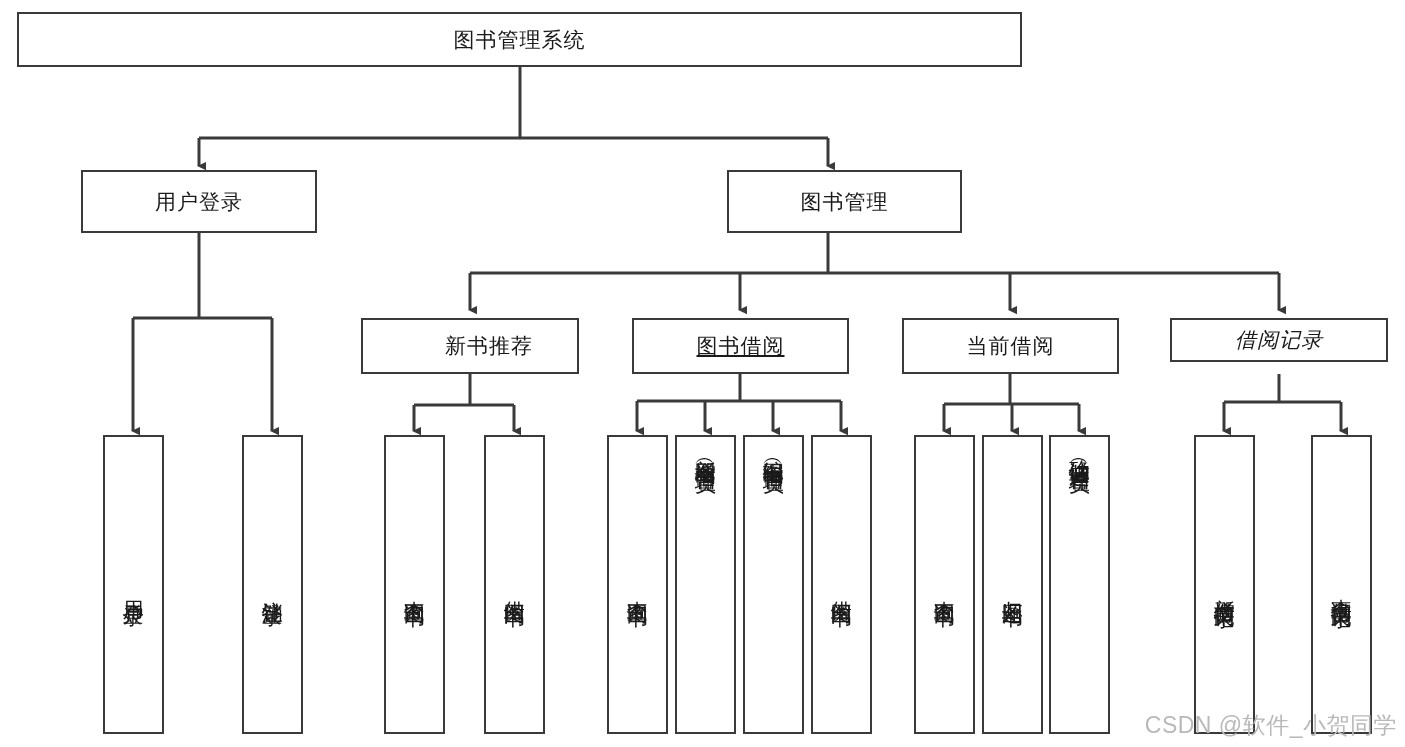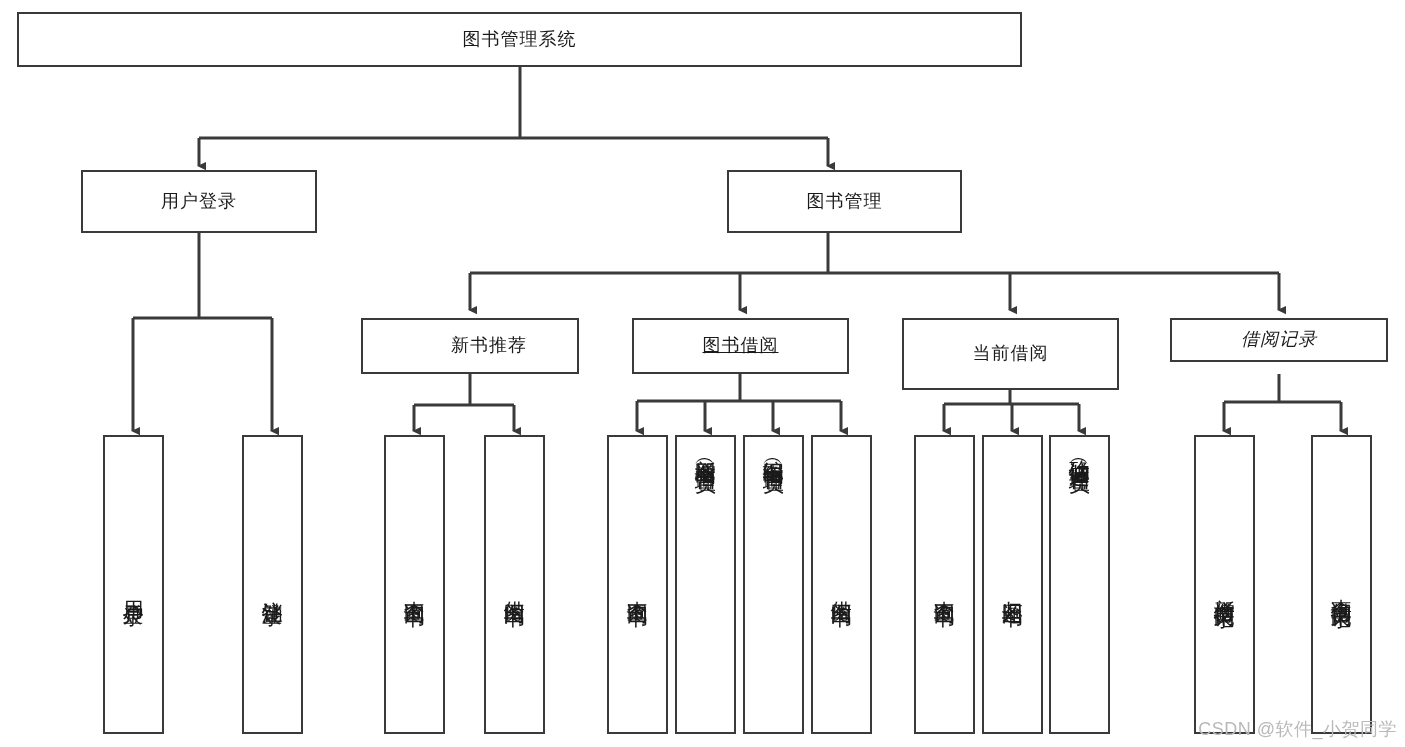--- a/index.html
+++ b/index.html
@@ -28,21 +28,21 @@
     position: absolute;
     box-sizing: border-box;
     border: 2px solid #3a3a3a;
     background: #ffffff;
     display: flex;
     align-items: center;
     justify-content: center;
     color: #1a1a1a;
   }
   .node-h {
-    font-size: 18px;
+    font-size: 21px;
     letter-spacing: 1px;
     line-height: 1.2;
   }
   .node-v {
     align-items: flex-start;
     justify-content: center;
     padding-top: 6px;
   }
   .vtext {
     writing-mode: vertical-rl;
@@ -53,21 +53,21 @@
     white-space: nowrap;
     color: #1a1a1a;
   }
   .node-v-center {
     align-items: center;
   }
   .watermark {
     position: absolute;
     right: 8px;
     bottom: 6px;
-    font-size: 18px;
+    font-size: 23px;
     color: #b9b9b9;
     letter-spacing: 0.5px;
     white-space: nowrap;
     pointer-events: none;
   }
 </style>
 </head>
 <body>
 
 <div id="canvas">
@@ -133,21 +133,21 @@
   <div class="node node-h" style="left:711px; top:170px; width:235px; height:63px;margin-left:16px;">
     <span>图书管理</span>
   </div>
 
   <div class="node node-h" style="left:361px; top:318px; width:218px; height:56px;padding-left:38px;">
     <span>新书推荐</span>
   </div>
   <div class="node node-h" style="left:632px; top:318px; width:217px; height:56px;text-decoration:underline;">
     <span>图书借阅</span>
   </div>
-  <div class="node node-h" style="left:902px; top:318px; width:217px; height:72px;">
+  <div class="node node-h" style="left:902px; top:318px; width:217px; height:56px;">
     <span>当前借阅</span>
   </div>
   <div class="node node-h" style="left:1170px; top:318px; width:218px; height:44px;font-style:italic;">
     <span>借阅记录</span>
   </div>
 
   <div class="node node-v node-v-center" style="left:103px; top:435px; width:61px; height:299px;">
     <span class="vtext">用户登录</span>
   </div>
   <div class="node node-v node-v-center" style="left:242px; top:435px; width:61px; height:299px;">

